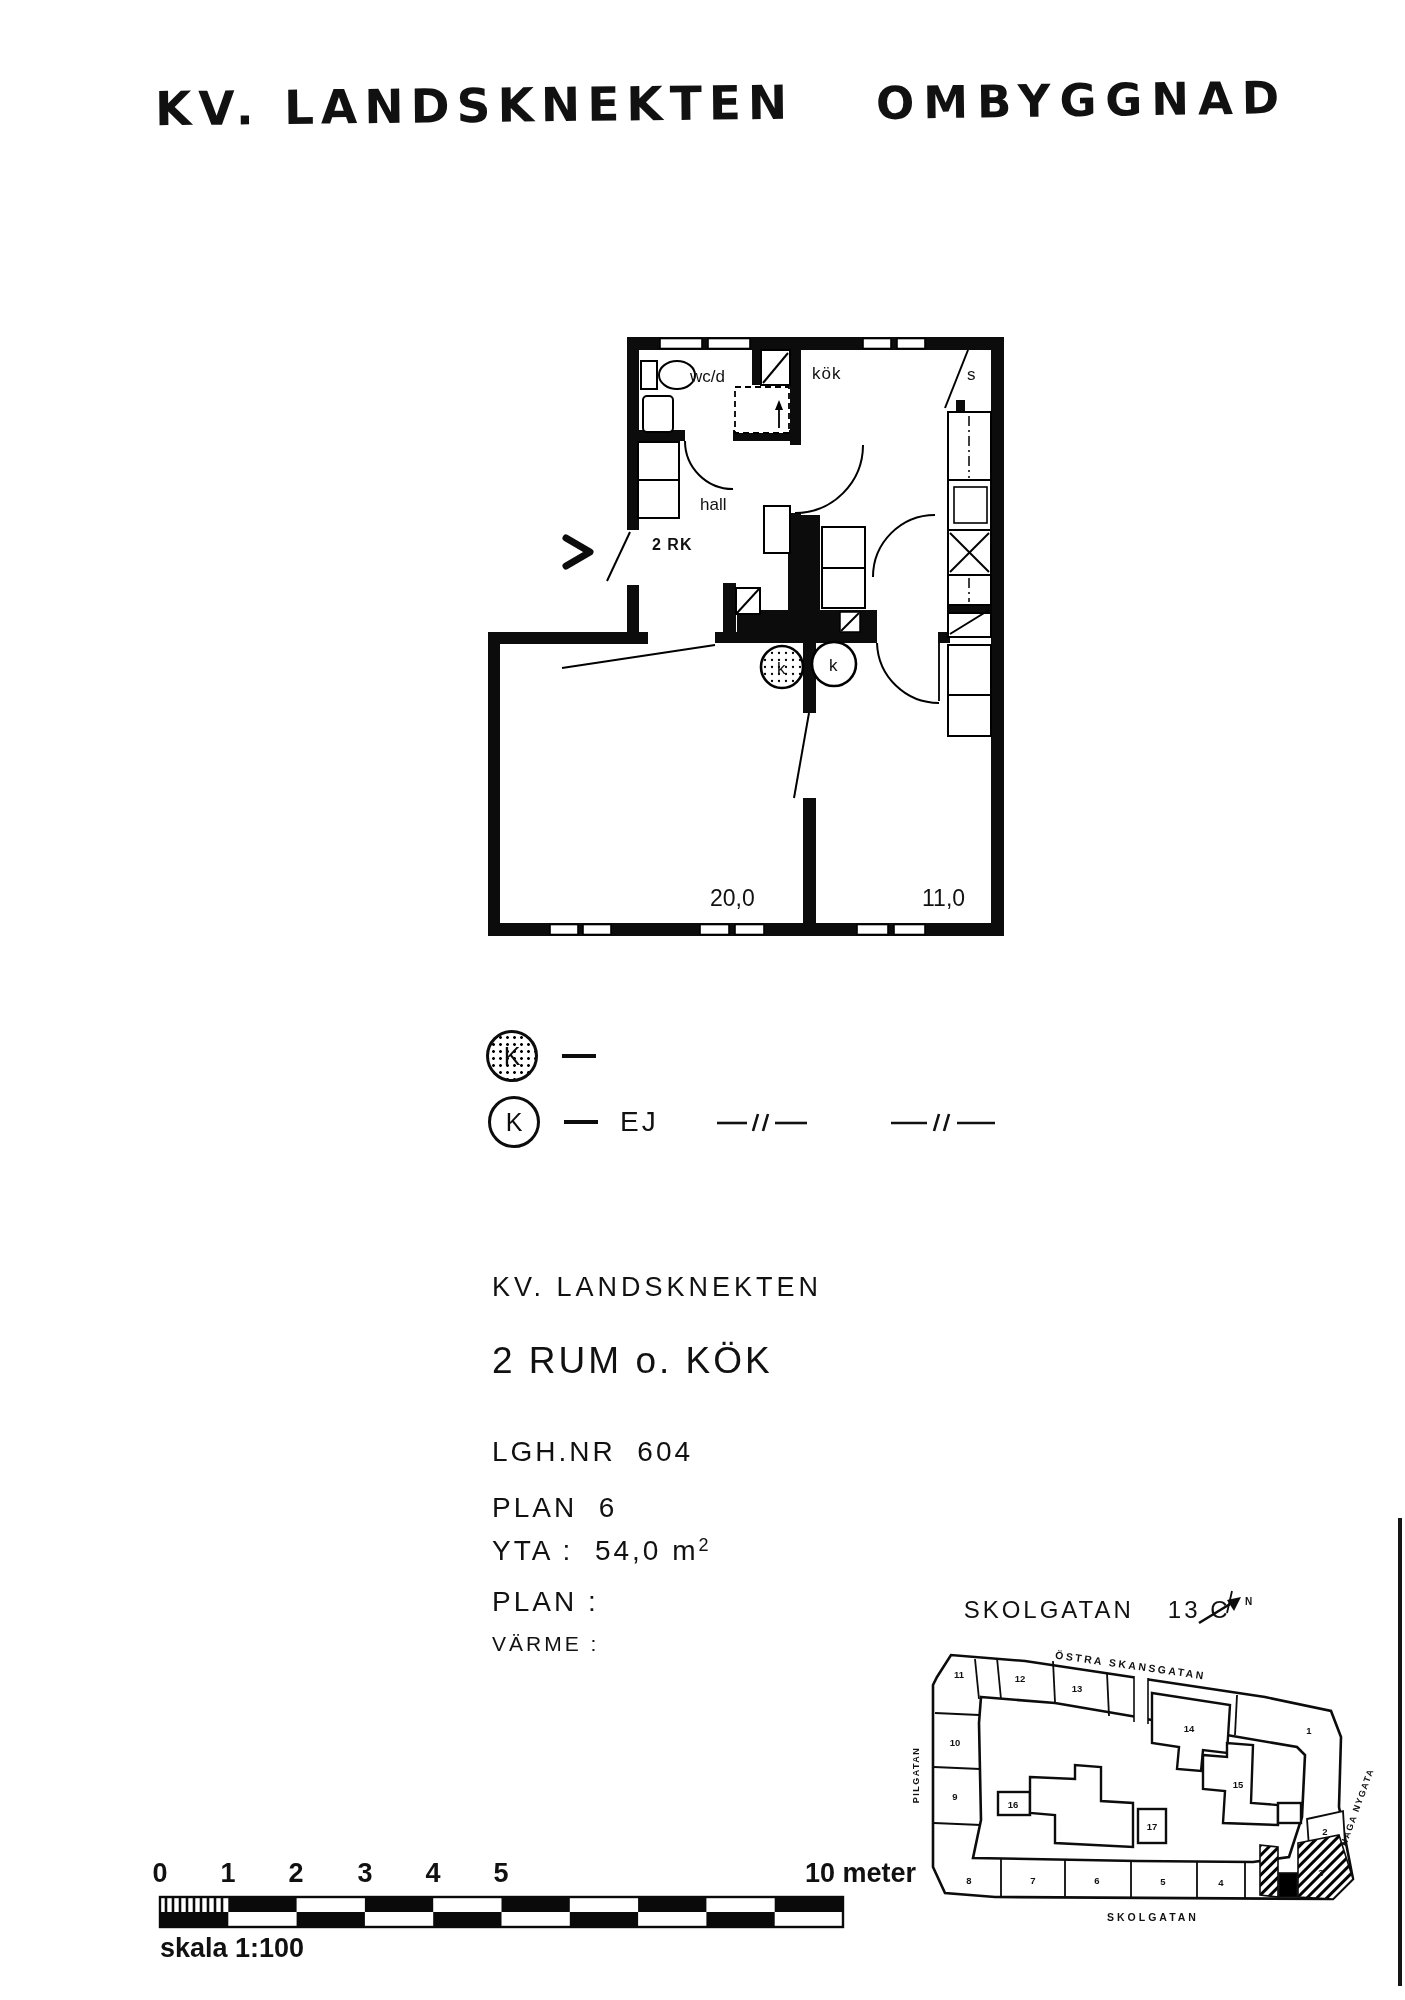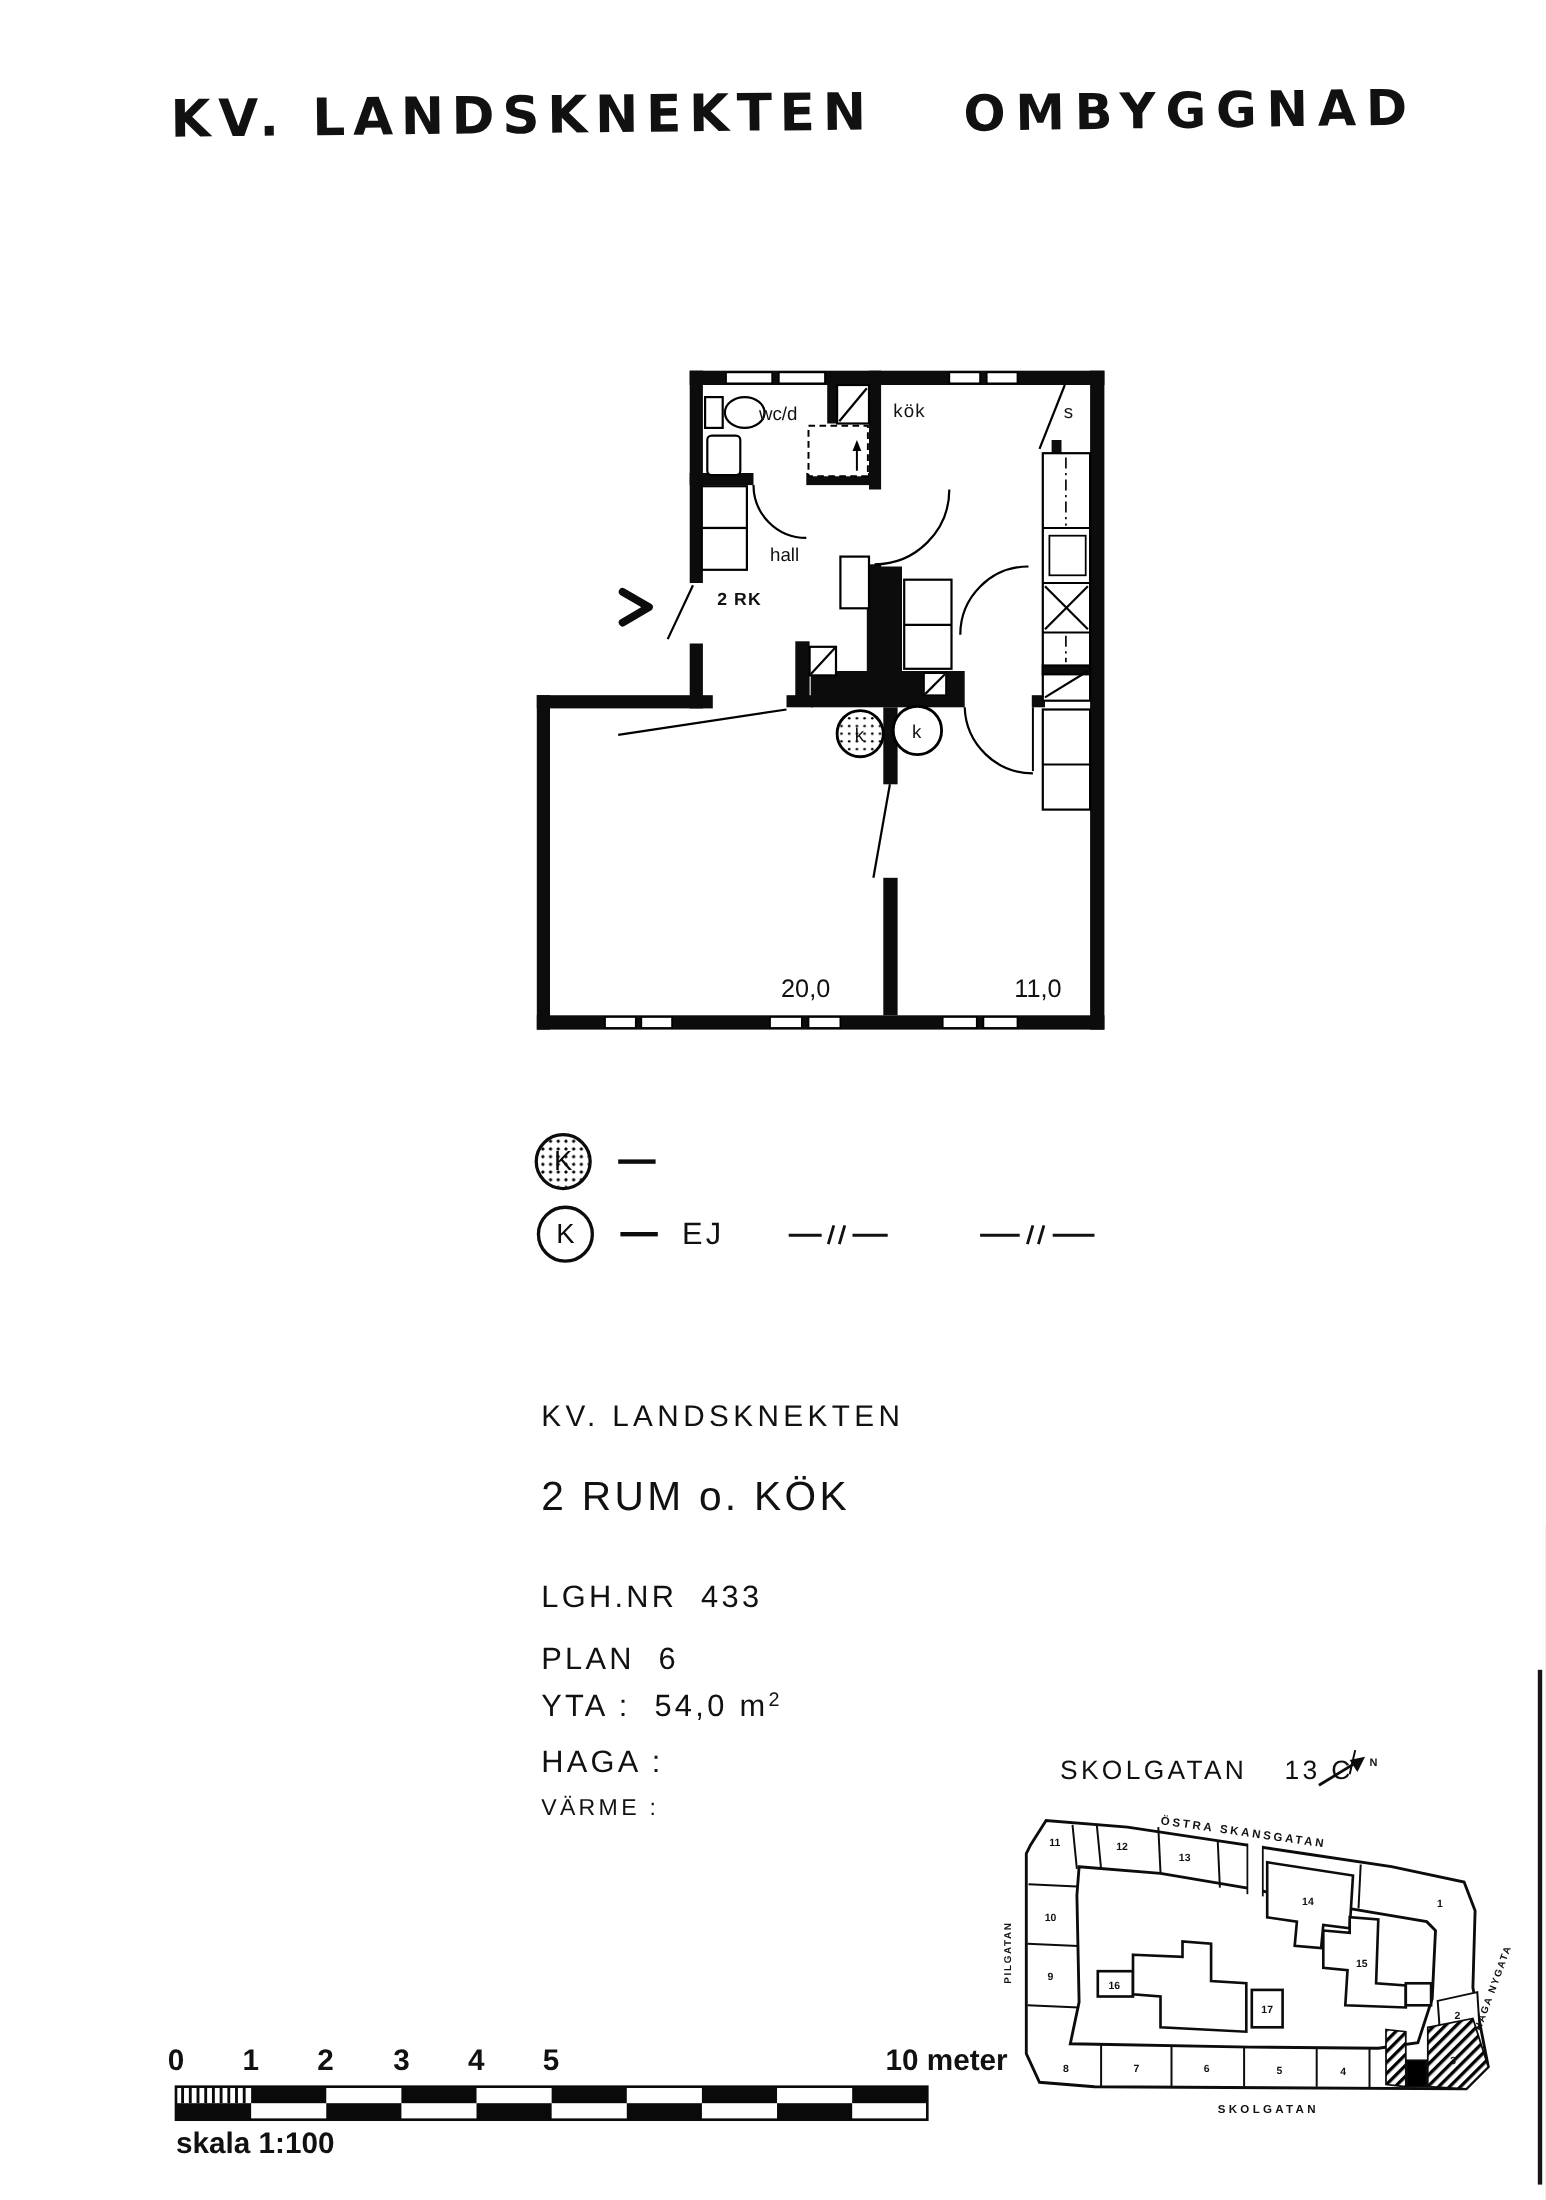--- a/index.html
+++ b/index.html
@@ -170,24 +170,24 @@
         <line x1="2" y1="13" x2="38" y2="13"></line>
           <line x1="50" y1="4" x2="45" y2="21"></line>
         <line x1="60" y1="4" x2="55" y2="21"></line>
           <line x1="68" y1="13" x2="106" y2="13"></line>
       </g>
     </svg>
   </div>
 
   <div class="info-line arch" style="top:1272px;font-size:27px;letter-spacing:4px;">KV. LANDSKNEKTEN</div>
   <div class="info-line arch" style="top:1340px;font-size:37px;">2 RUM o. KÖK</div>
-  <div class="info-line arch" style="top:1436px;font-size:28px;">LGH.NR  433</div>
+  <div class="info-line arch" style="top:1436px;font-size:28px;">LGH.NR  604</div>
   <div class="info-line arch" style="top:1492px;font-size:28px;">PLAN  6</div>
   <div class="info-line arch" style="top:1535px;font-size:28px;"><span>YTA :  54,0 m</span><span class="sup">2</span></div>
-  <div class="info-line arch" style="top:1586px;font-size:28px;">HAGA :</div>
+  <div class="info-line arch" style="top:1586px;font-size:28px;">PLAN :</div>
   <div class="info-line arch" style="top:1632px;font-size:21px;">VÄRME :</div>
 
   <div class="address">
     <span>SKOLGATAN</span><span class="num">13 C</span>
   </div>
 
   <svg style="position:absolute;left:905px;top:1585px;" width="500" height="380" viewBox="0 0 500 380">
     <defs>
       <pattern id="hatch" width="7" height="7" patternUnits="userSpaceOnUse" patternTransform="rotate(45)">
         <rect width="7" height="7" fill="#fff"></rect>

